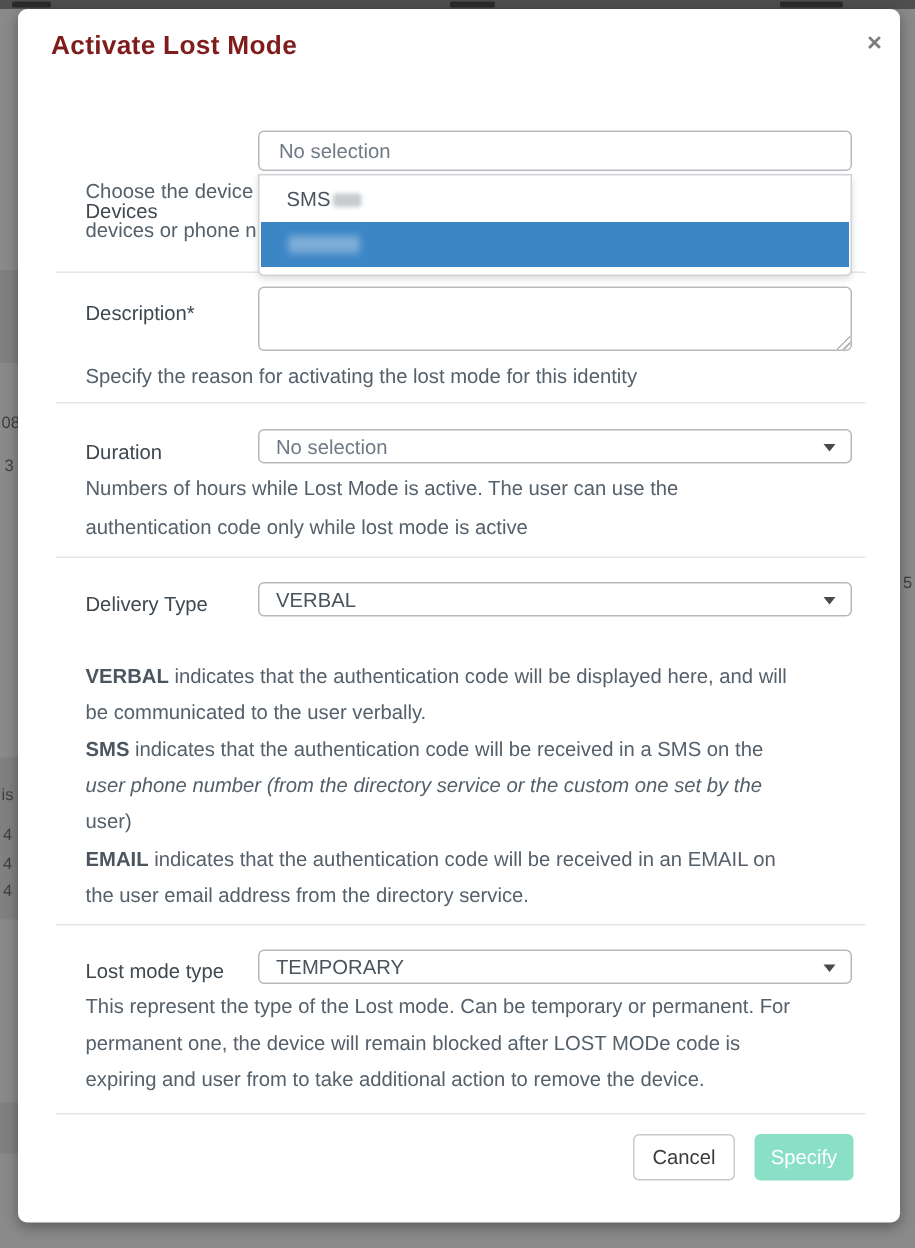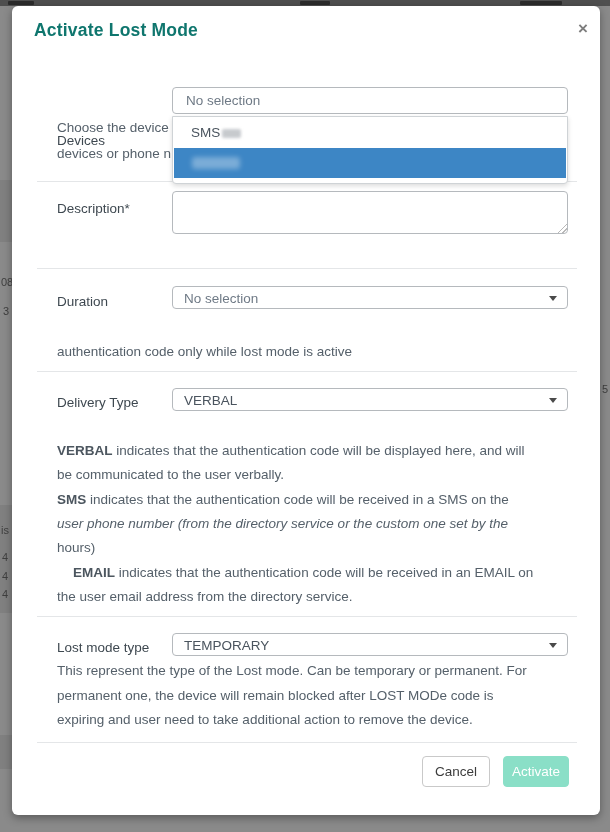--- a/index.html
+++ b/index.html
@@ -14,21 +14,21 @@
   .topblob{position:absolute;top:1px;height:4px;background:rgba(0,0,0,.45);border-radius:1px;}
   .edge-frag{position:absolute;font-size:11px;color:#3f3f3f;line-height:12px;}
   .edge-band{position:absolute;background:rgba(0,0,0,.07);}
   
   .modal{
     position:absolute;left:12px;top:6px;width:588px;height:809px;
     background:#fff;border-radius:6px;box-shadow:0 3px 9px rgba(0,0,0,.35);
   }
   .modal-title{
     position:absolute;left:22px;top:14px;
-    font-size:17.5px;font-weight:bold;color:#0f766e;letter-spacing:.2px;
+    font-size:17.5px;font-weight:bold;color:#7f1d1d;letter-spacing:.2px;
   }
   .modal-close{
     position:absolute;left:558px;top:10px;width:26px;height:26px;
     font-size:17px;font-weight:bold;color:#7d7d7d;text-align:center;line-height:26px;
     cursor:pointer;background:none;border:none;padding:0;
     font-family:"Liberation Sans", sans-serif;
   }
   
   .flabel{position:absolute;left:45px;font-size:13.5px;color:#3e4850;line-height:17px;}
   .help{position:absolute;left:45px;font-size:13.5px;color:#55606a;line-height:17px;white-space:nowrap;}
@@ -120,49 +120,51 @@
   <div class="dd-panel">
     <div class="dd-opt dd-opt1"><span>SMS</span><span class="redact"></span></div>
     <div class="dd-opt dd-opt2">
       <span class="redact-blue"></span>
     </div>
   </div>
 
   <div class="flabel" style="top:194px;">Description*</div>
   <textarea class="desc-textarea" style=""></textarea>
   <div class="resize-grip"></div>
+  <div class="help" style="top:236px;">Specify the reason for activating the lost mode for this identity</div>
   <div class="divider" style="top:262px;"></div>
 
   <div class="flabel" style="top:287px;">Duration</div>
   <div class="ctl select" style="top:280px;">
     <span class="val muted">No selection</span>
     <span class="caret"></span>
   </div>
+  <div class="help" style="top:311px;">Numbers of hours while Lost Mode is active. The user can use the</div>
   <div class="help" style="top:337px;">authentication code only while lost mode is active</div>
   <div class="divider" style="top:365px;"></div>
 
   <div class="flabel" style="top:388px;">Delivery Type</div>
   <div class="ctl select" style="top:382px;">
     <span class="val">VERBAL</span>
     <span class="caret"></span>
   </div>
   <div class="help" style="top:436px;"><b>VERBAL</b><span> indicates that the authentication code will be displayed here, and will</span></div>
   <div class="help" style="top:460px;"><b></b><span>be communicated to the user verbally.</span></div>
   <div class="help" style="top:485px;"><b>SMS</b><span> indicates that the authentication code will be received in a SMS on the</span></div>
   <div class="help" style="top:509px;font-style:italic;"><b></b><span>user phone number (from the directory service or the custom one set by the</span></div>
-  <div class="help" style="top:533px;"><b></b><span>hours)</span></div>
-  <div class="help" style="top:558px;margin-left:16px;"><b>EMAIL</b><span> indicates that the authentication code will be received in an EMAIL on</span></div>
+  <div class="help" style="top:533px;"><b></b><span>user)</span></div>
+  <div class="help" style="top:558px;"><b>EMAIL</b><span> indicates that the authentication code will be received in an EMAIL on</span></div>
   <div class="help" style="top:582px;"><b></b><span>the user email address from the directory service.</span></div>
   <div class="divider" style="top:610px;"></div>
 
   <div class="flabel" style="top:633px;">Lost mode type</div>
   <div class="ctl select" style="top:627px;">
     <span class="val">TEMPORARY</span>
     <span class="caret"></span>
   </div>
   <div class="help" style="top:656px;">This represent the type of the Lost mode. Can be temporary or permanent. For</div>
   <div class="help" style="top:681px;">permanent one, the device will remain blocked after LOST MODe code is</div>
-  <div class="help" style="top:705px;">expiring and user need to take additional action to remove the device.</div>
+  <div class="help" style="top:705px;">expiring and user from to take additional action to remove the device.</div>
   <div class="divider" style="top:736px;"></div>
 
   <button class="btn btn-cancel">Cancel</button>
-  <button class="btn btn-activate">Activate</button>
+  <button class="btn btn-activate">Specify</button>
 </div>
 
 </body></html>

